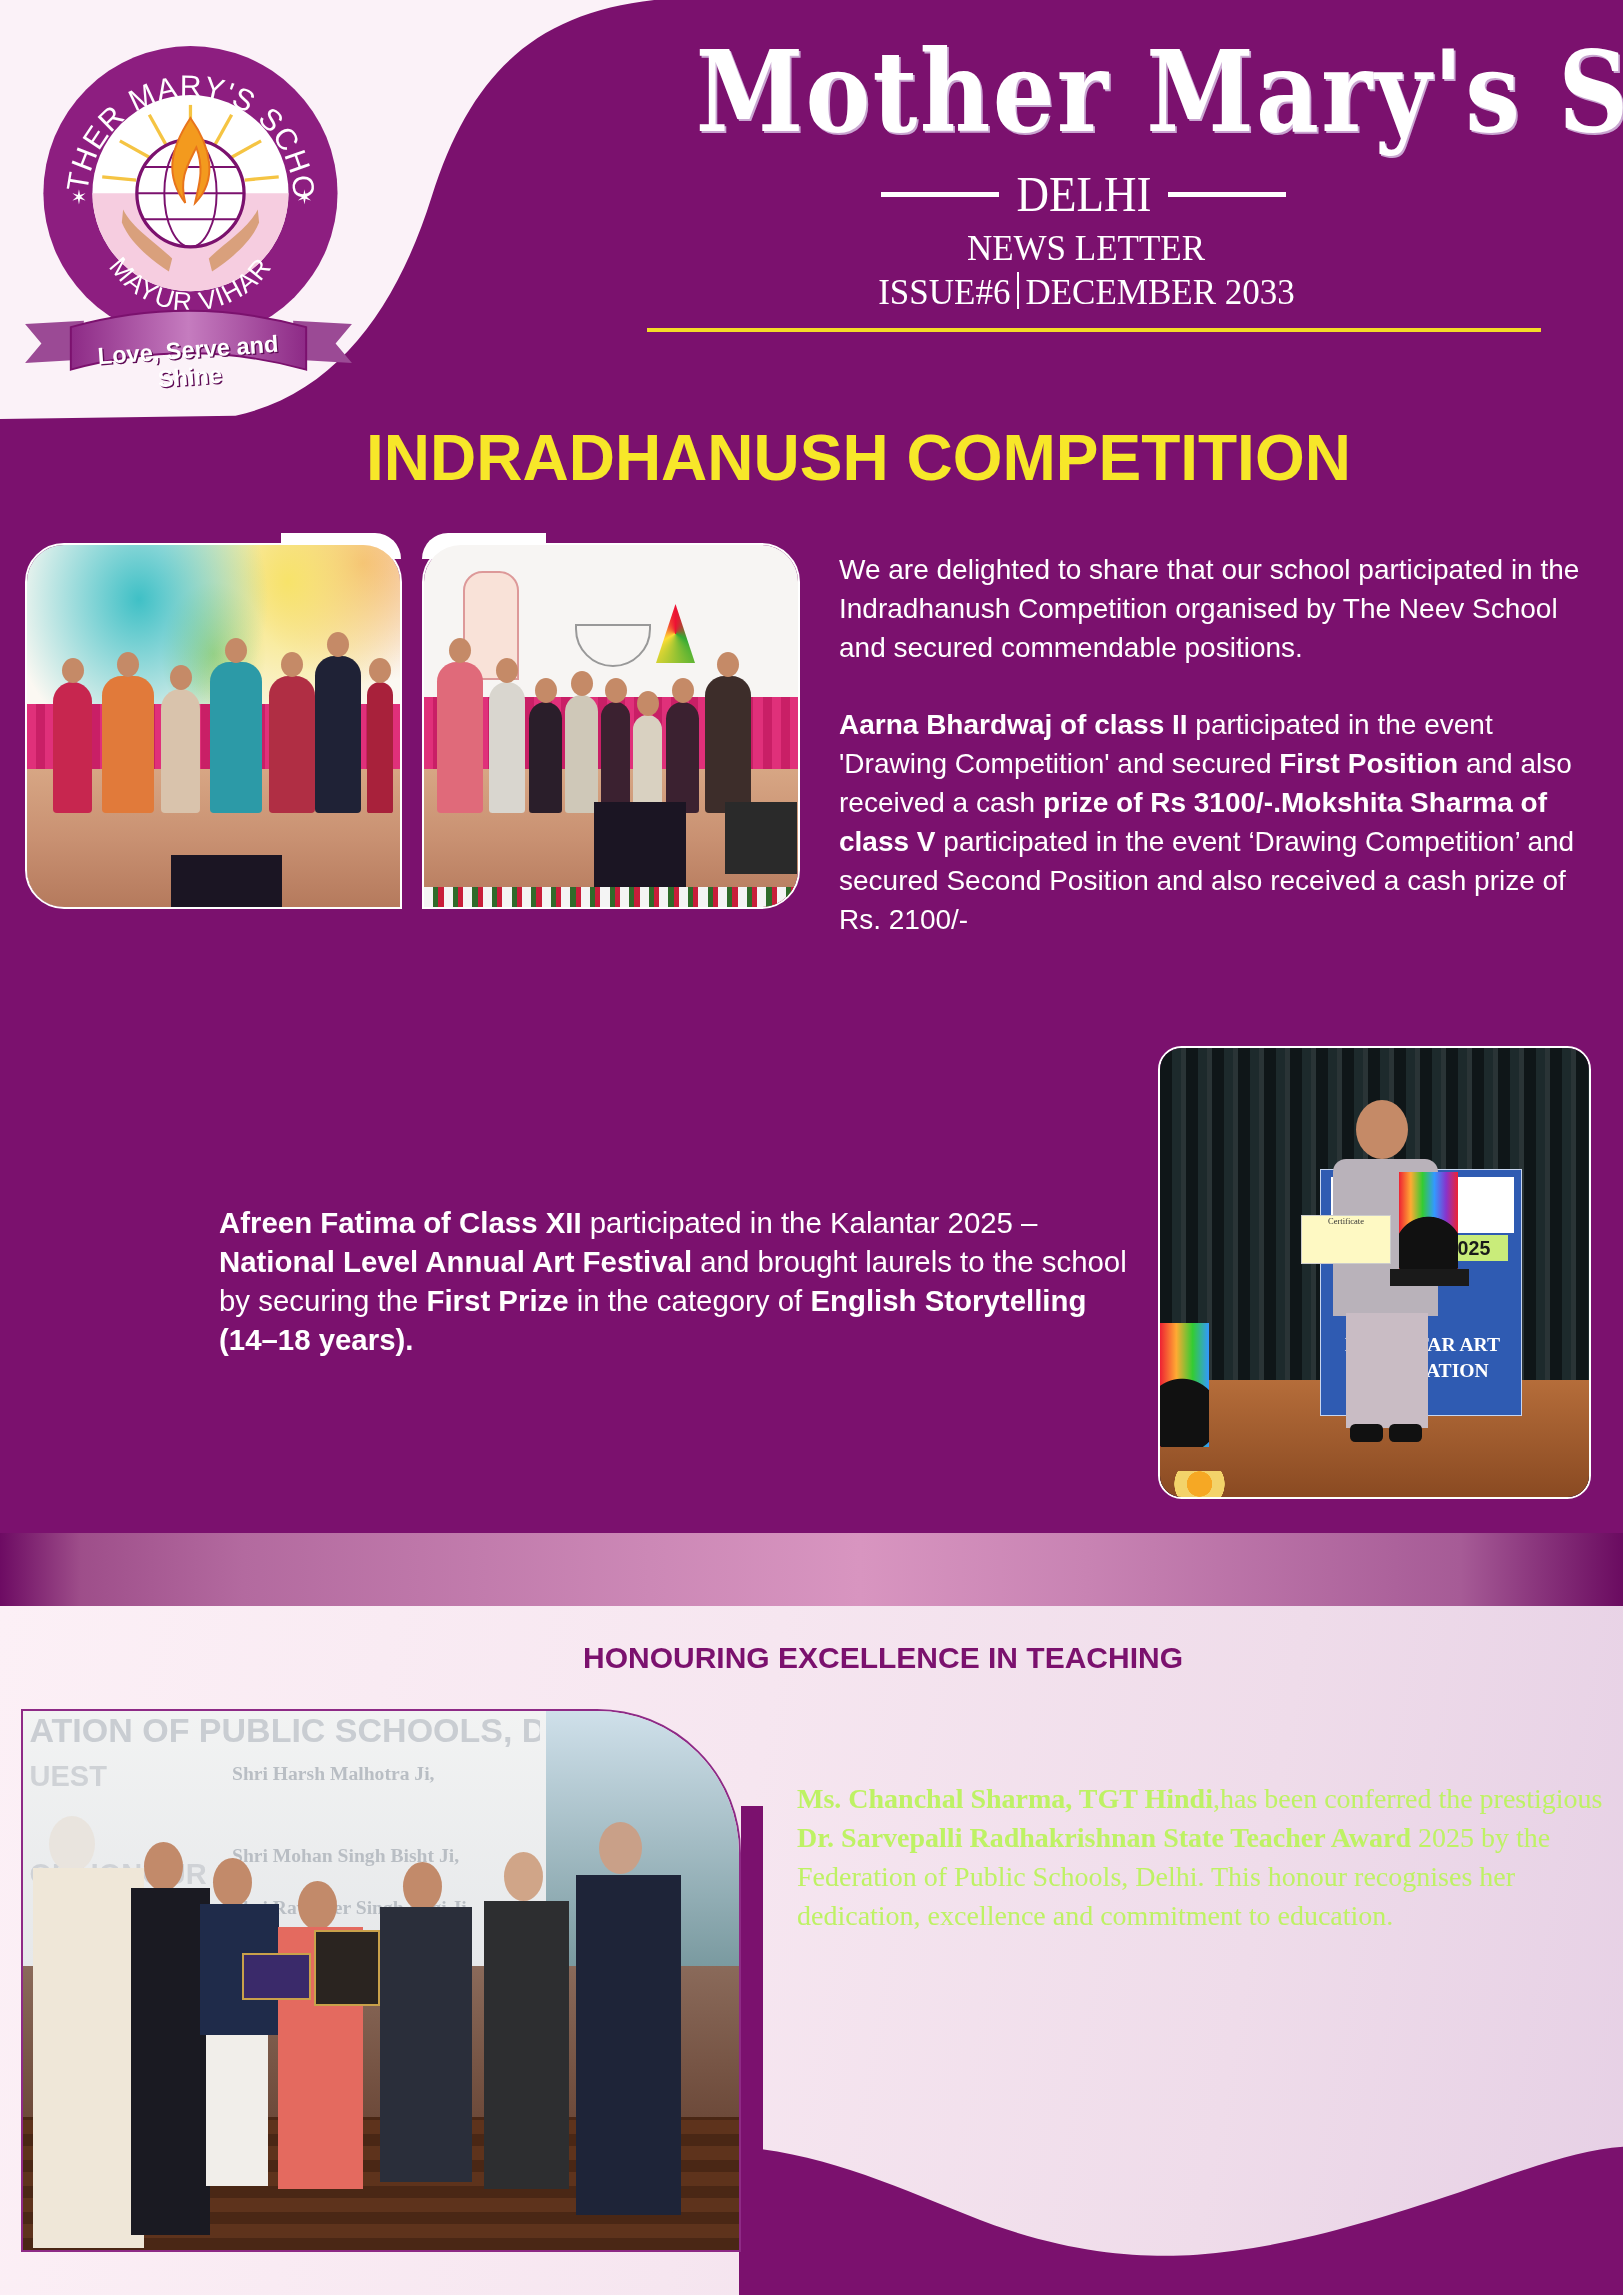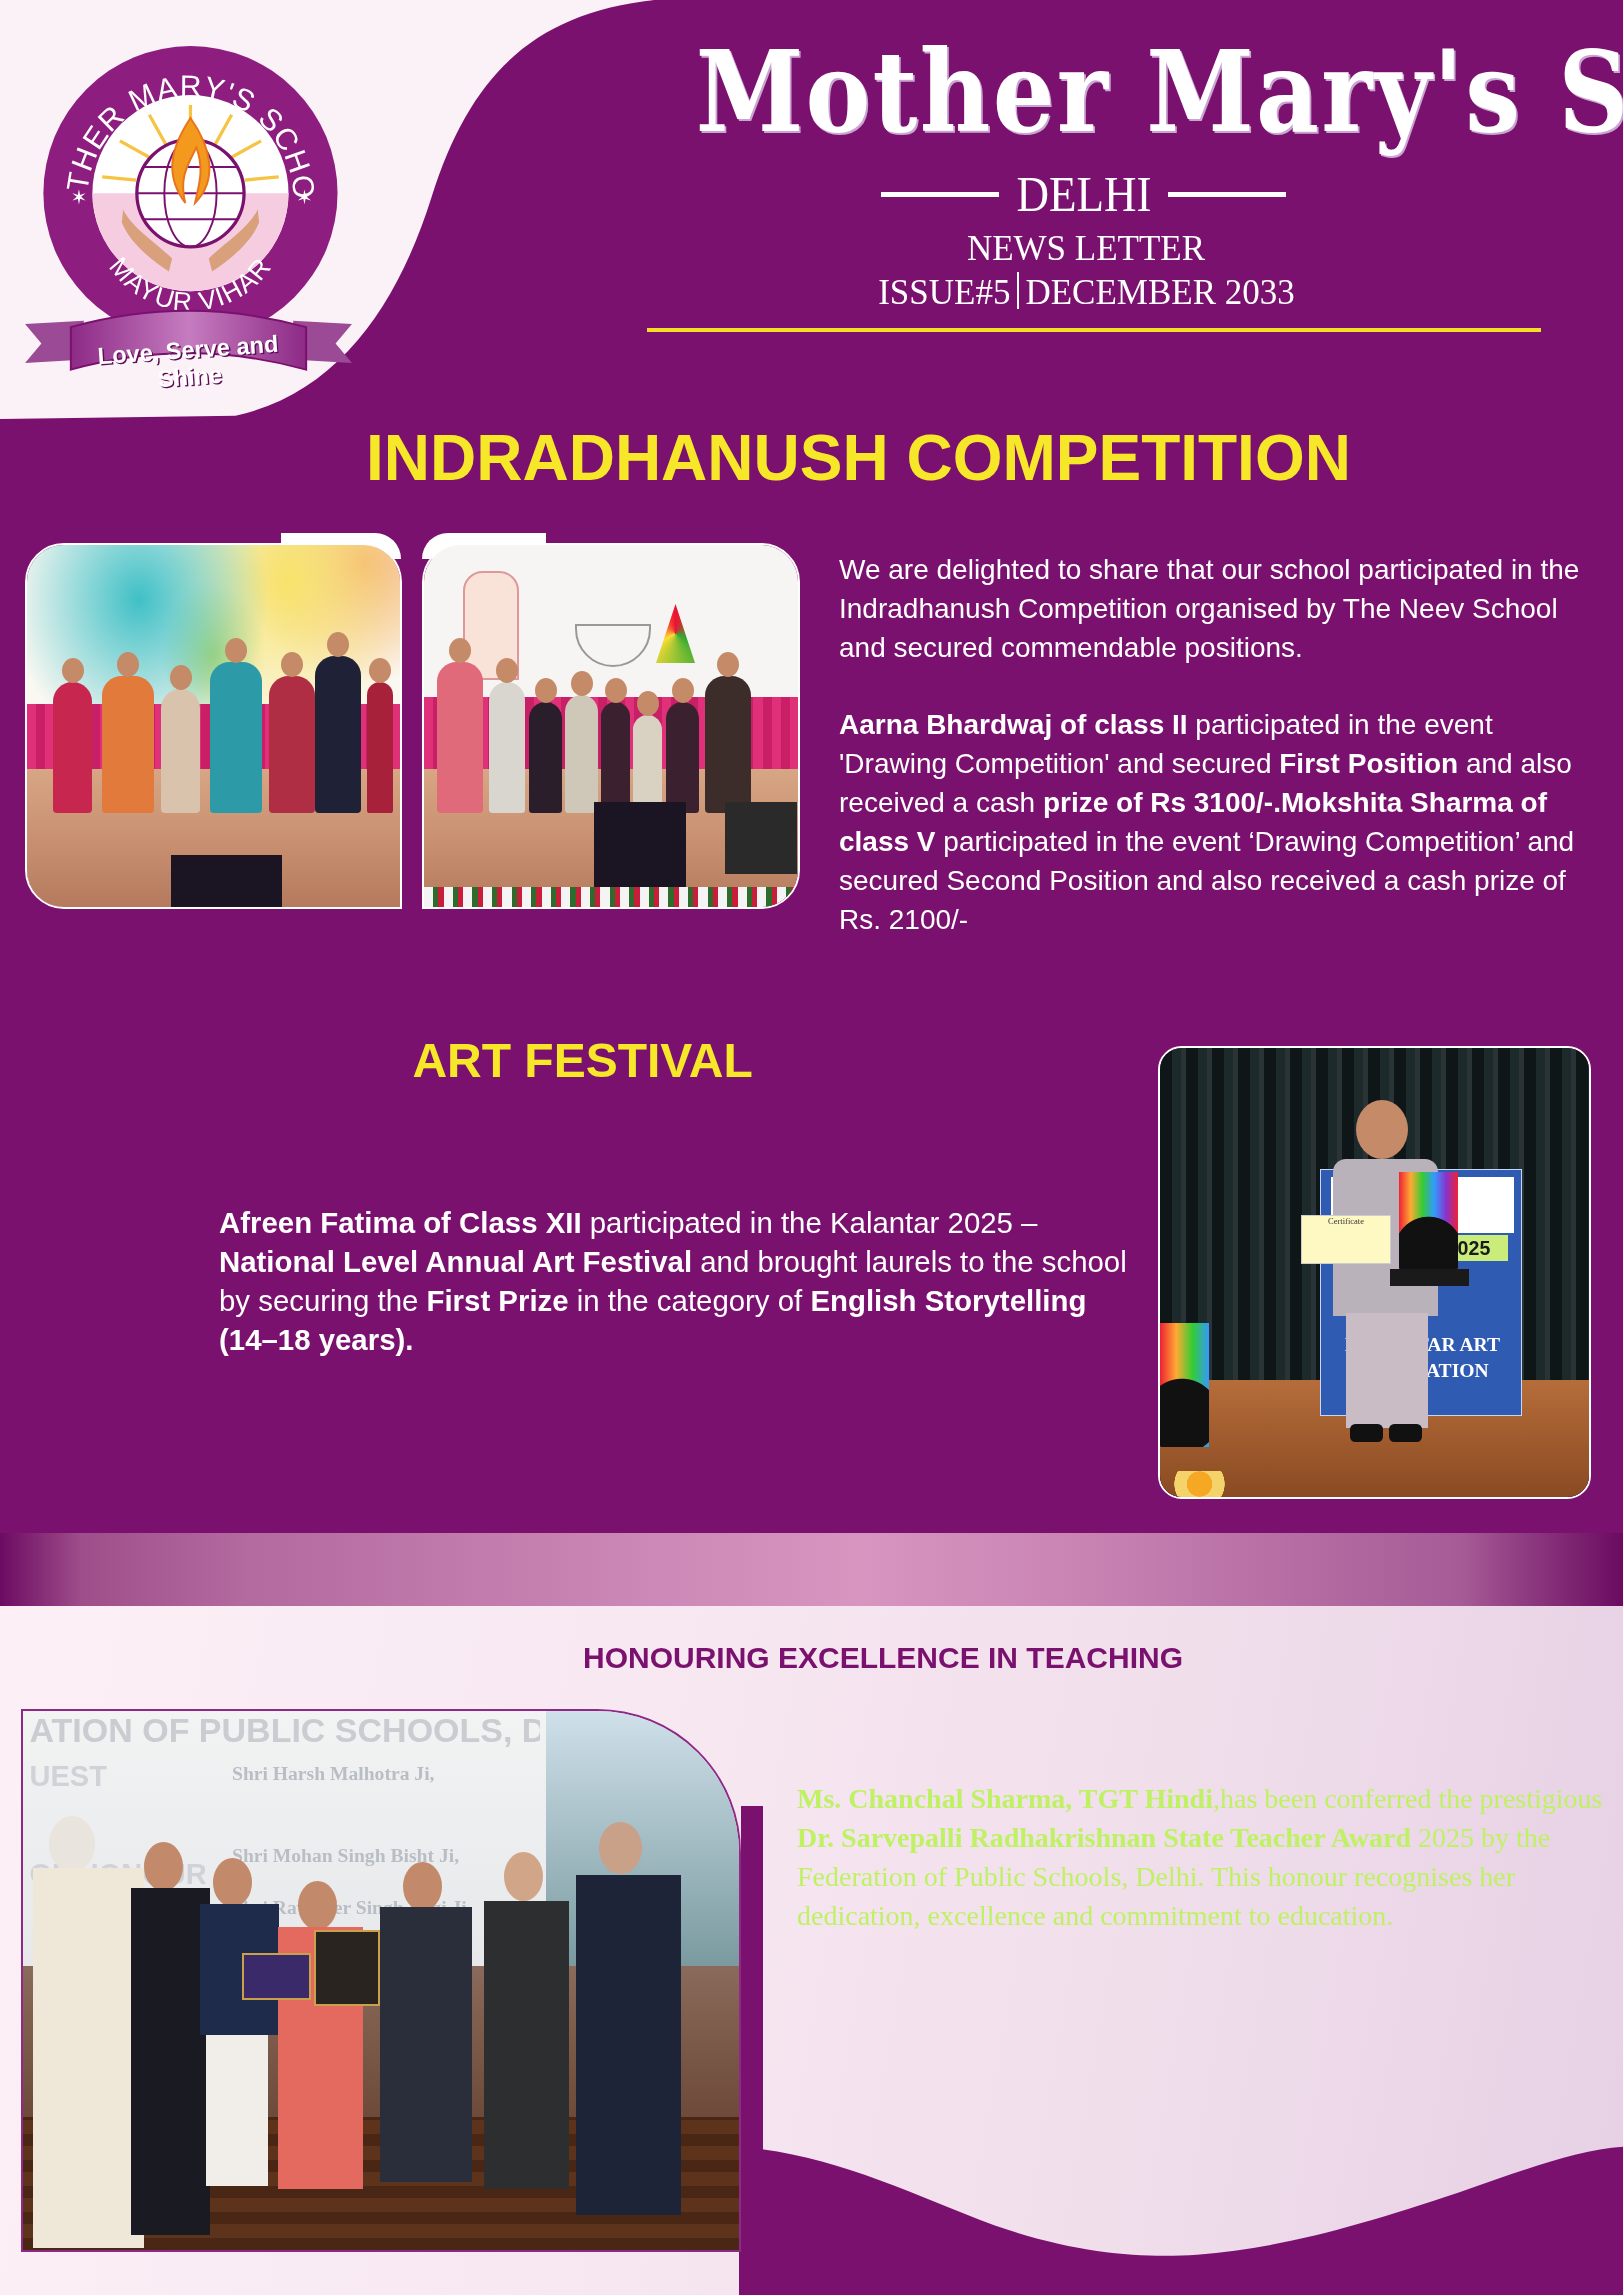--- a/index.html
+++ b/index.html
@@ -167,21 +167,21 @@
 </div>
 
 <div class="title-main">Mother Mary's School</div>
 <div class="delhi-row">
   <span class="delhi-dash"></span>
   <span class="delhi-text">DELHI</span>
   <span class="delhi-dash"></span>
 </div>
 <div class="nl-text">NEWS LETTER</div>
 <div class="issue-text">
-  <span>ISSUE#5</span><span class="sep"></span><span>DECEMBER 2033</span>
+  <span>ISSUE#6</span><span class="sep"></span><span>DECEMBER 2033</span>
 </div>
 <div class="yellow-rule"></div>
 
 <div class="h-yellow" style="left:366px; top:429px; width:890px; font-size:64px; line-height:59px;">INDRADHANUSH COMPETITION</div>
 
 <div class="tab-1"></div>
 <div class="tab-2"></div>
 
 <div class="photo photo-1">
   <div class="abs" style="inset:0; background: radial-gradient(ellipse at 30% 15%, #3fc0c6 0%, transparent 35%), radial-gradient(ellipse at 70% 10%, #f7e36a 0%, transparent 35%), radial-gradient(ellipse at 90% 5%, #f4b07c 0%, transparent 25%), radial-gradient(ellipse at 50% 30%, #a8d46a 0%, transparent 20%), #fbf8f2;"></div>
@@ -217,21 +217,20 @@
   <div class="abs" style="left:0; bottom:0; right:0; height:19.6px; background: repeating-linear-gradient(90deg, #f4f4f4 0 9.2px, #2f6b2a 9.2px 14.4px, #c81e3a 14.4px 19.6px);"></div>
 </div>
 
 <div class="body-white" style="left:839px; top:550px; width:766px;">We are delighted to share that our school participated in the Indradhanush Competition organised by The Neev School and secured commendable positions.</div>
 
 <div class="body-white" style="left:839px; top:705px; width:766px;">
   <b>Aarna Bhardwaj of class II</b><span> participated in the event 'Drawing Competition' and secured </span><b>First Position</b><span> and also received a cash </span><b>prize of Rs 3100/-.Mokshita Sharma of class V</b><span> participated in the event ‘Drawing Competition’ and secured Second Position and also received a cash prize of Rs. 2100/-</span>
 </div>
 
 <div class="h-yellow" style="left:19.6px; top:1034px; width:1126px; font-size:48px; line-height:54px;">
-  <div>ART FESTIVAL</div>
 </div>
 
 <div class="body-white" style="left:171px; top:1203px; width:929px; font-size:29.4px; line-height:39px;margin-left:48px;">
   <b>Afreen Fatima of Class XII</b><span> participated in the Kalantar 2025 – </span><b>National Level Annual Art Festival</b><span> and brought laurels to the school by securing the </span><b>First Prize</b><span> in the category of </span><b>English Storytelling (14–18 years).</b>
 </div>
 
 <div class="photo photo-3">
   <div class="abs" style="inset:0; background: repeating-linear-gradient(90deg, #0f1618 0 11.8px, #1d2a2c 11.8px 21px, #2a3436 21px 26px);"></div>
   <div class="abs" style="left:0; right:0; bottom:0; height:26%; background: linear-gradient(180deg, #b56d3a, #8a4a22);"></div>
 

